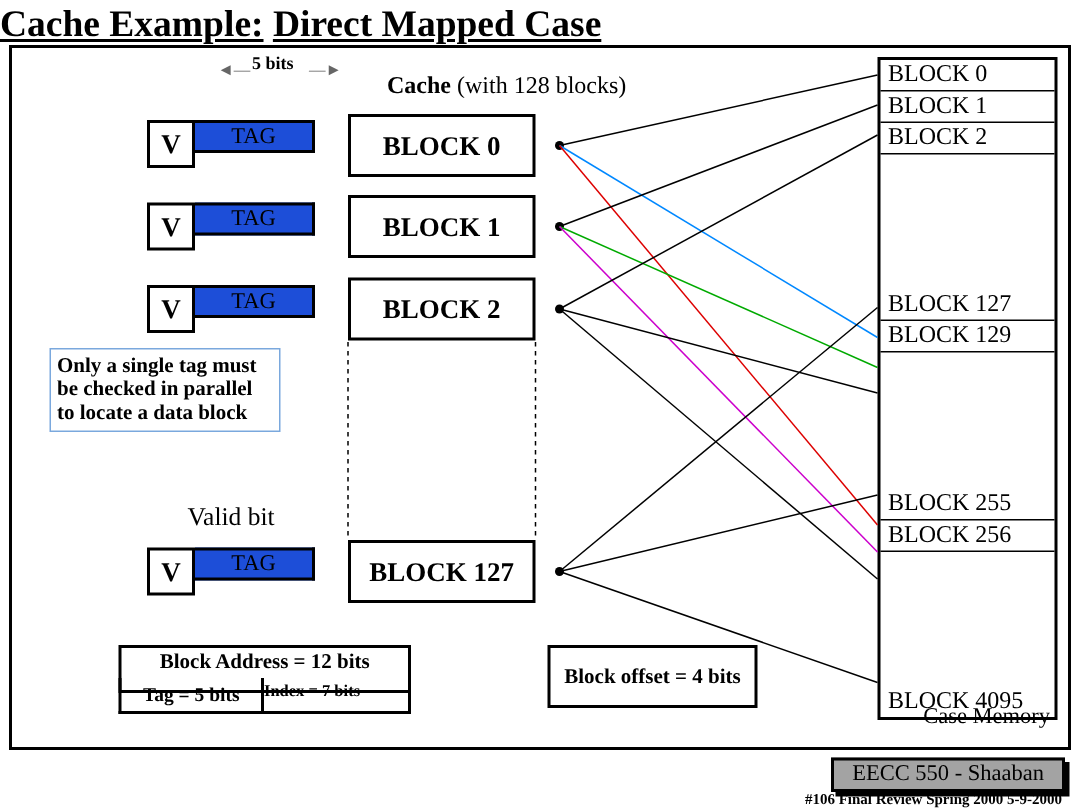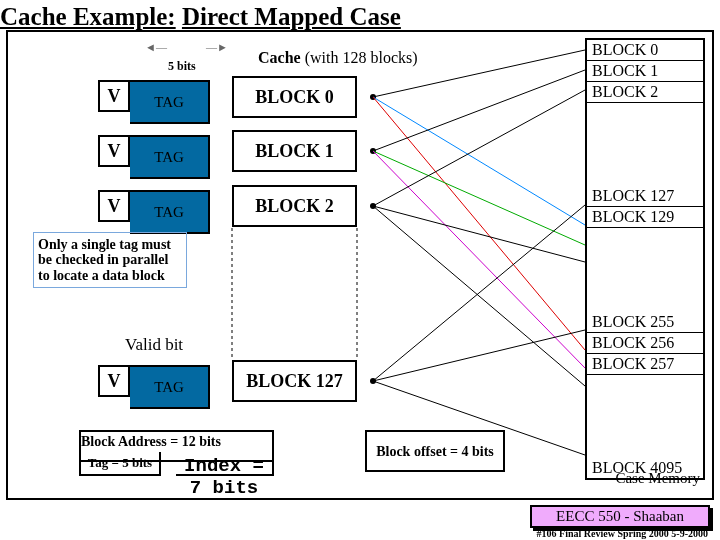--- a/index.html
+++ b/index.html
@@ -1,56 +1,56 @@
 <!DOCTYPE html>
 <html><head>
 <meta charset="utf-8">
 <style>
   * { box-sizing: border-box; margin: 0; padding: 0; }
   body { font-family: "Times New Roman", serif; background: #fff; width: 720px; height: 540px; position: relative; }
   .frame { position: absolute; left: 6px; top: 30px; width: 708px; height: 470px; border: 2px solid #000; }
   .title { position: absolute; top: 3px; left: 0; width: 720px; text-align: left; font-size: 25px; font-weight: bold; }
   .title .u { text-decoration: underline; }
 
-  .bits-label { position: absolute; left: 168px; top: 35px; font-size: 12px; font-weight: bold; margin-top: 24px; }
+  .bits-label { position: absolute; left: 168px; top: 35px; font-size: 12px; font-weight: bold; }
   .bits-arrow { position: absolute; left: 145px; top: 41px; font-size: 11px; color: #666; }
   .bits-arrow2 { position: absolute; left: 206px; top: 41px; font-size: 11px; color: #666; }
 
   .cache-title { position: absolute; left: 258px; top: 49px; font-size: 16px; }
   .cache-title b { font-weight: bold; }
 
   .row { position: absolute; display: flex; }
   .vbox { width: 32px; height: 32px; border: 2px solid #000; display: flex; align-items: center; justify-content: center; font-weight: bold; font-size: 18px; background: #fff; }
-  .tagbox { width: 80px; height: 44px; border: 2px solid #000; border-left: none; display: flex; align-items: center; justify-content: center; font-size: 15px; background: #0369a1; }
+  .tagbox { width: 80px; height: 22px; border: 2px solid #000; border-left: none; display: flex; align-items: center; justify-content: center; font-size: 15px; background: #1d4ed8; }
   .blkbox { width: 125px; height: 42px; border: 2px solid #000; display: flex; align-items: center; justify-content: center; font-size: 18px; font-weight: bold; background: #fff; }
 
   .row0 { left: 98px; top: 80px; }
   .row1 { left: 98px; top: 135px; }
   .row2 { left: 98px; top: 190px; }
   .row3 { left: 98px; top: 365px; }
 
   .blk0 { position: absolute; left: 232px; top: 76px; }
   .blk1 { position: absolute; left: 232px; top: 130px; }
   .blk2 { position: absolute; left: 232px; top: 185px; }
   .blk3 { position: absolute; left: 232px; top: 360px; }
 
   .callout { position: absolute; left: 33px; top: 232px; width: 154px; font-size: 14px; font-weight: bold; padding: 4px; border: 1px solid #7aa8dd; line-height: 1.1; }
   .validbit { position: absolute; left: 125px; top: 335px; font-size: 17px; font-weight: normal; }
 
   .mem-col { position: absolute; right: 15px; top: 38px; width: 120px; bottom: 60px; border: 2px solid #000; display: flex; flex-direction: column; }
   .mem-item { border-bottom: 1px solid #000; font-size: 16px; padding: 1px 5px; white-space: nowrap; }
   .mem-gap { flex: 1; }
   .mem-label { position: absolute; right: 20px; top: 470px; font-size: 15px; }
 
-  .addr-top { position: absolute; left: 79px; top: 430px; width: 195px; height: 32px; border: 2px solid #000; text-align: left; font-weight: bold; font-size: 14px; padding-top: 2px; }
-  .addr-left { position: absolute; left: 79px; top: 452px; width: 82px; height: 24px; border: 2px solid #000; border-top: none; text-align: center; font-weight: bold; font-size: 13px; padding-top: 3px; }
-  .addr-right { position: absolute; left: 176px; top: 452px; width: 98px; height: 24px; border: 2px solid #000; border-top: none; border-left: none; text-align: center; font-weight: bold; font-size: 19px; padding-top: 3px; font-family: Liberation Mono, monospace; }
+  .addr-top { position: absolute; left: 79px; top: 430px; width: 195px; height: 32px; border: 2px solid #000; text-align: center; font-weight: bold; font-size: 14px; padding-top: 2px; }
+  .addr-left { position: absolute; left: 79px; top: 452px; width: 97px; height: 24px; border: 2px solid #000; border-top: none; text-align: center; font-weight: bold; font-size: 13px; padding-top: 3px; }
+  .addr-right { position: absolute; left: 176px; top: 452px; width: 98px; height: 24px; border: 2px solid #000; border-top: none; border-left: none; text-align: left; font-weight: bold; font-size: 11px; padding-top: 3px; }
   .addr-off { position: absolute; left: 365px; top: 430px; width: 140px; height: 42px; border: 2px solid #000; text-align: center; font-weight: bold; font-size: 14px; padding-top: 12px; line-height: 1.1; }
 
-  .footer1 { position: absolute; right: 10px; top: 505px; font-size: 15px; background: #f0abfc; border: 2px solid #000; box-shadow: 3px 3px 0 #000; padding: 1px 24px; }
+  .footer1 { position: absolute; right: 10px; top: 505px; font-size: 15px; background: #a3a3a3; border: 2px solid #000; box-shadow: 3px 3px 0 #000; padding: 1px 12px; }
   .footer2 { position: absolute; right: 12px; top: 528px; font-size: 10px; font-weight: bold; }
 
   svg.lines { position: absolute; left: 0; top: 0; pointer-events: none; }
   .dot { fill: #000; }
 </style>
 </head>
 <body>
 
 <div class="title">
   <span class="u">Cache Example:</span>
@@ -98,21 +98,20 @@
 <div class="mem-col">
   <div class="mem-item">BLOCK 0</div>
   <div class="mem-item">BLOCK 1</div>
   <div class="mem-item">BLOCK 2</div>
   <div class="mem-gap"></div>
   <div class="mem-item">BLOCK 127</div>
   <div class="mem-item">BLOCK 129</div>
   <div class="mem-gap"></div>
   <div class="mem-item">BLOCK 255</div>
   <div class="mem-item">BLOCK 256</div>
-  <div class="mem-item">BLOCK 257</div>
   <div class="mem-gap"></div>
   <div class="mem-item" style="border-bottom:none">BLOCK 4095</div>
 </div>
 <div class="mem-label">Case Memory</div>
 
 <div class="addr-top">Block Address = 12 bits</div>
 <div class="addr-left">Tag = 5 bits</div>
 <div class="addr-right">Index = 7 bits</div>
 <div class="addr-off">Block offset = 4 bits</div>
 

